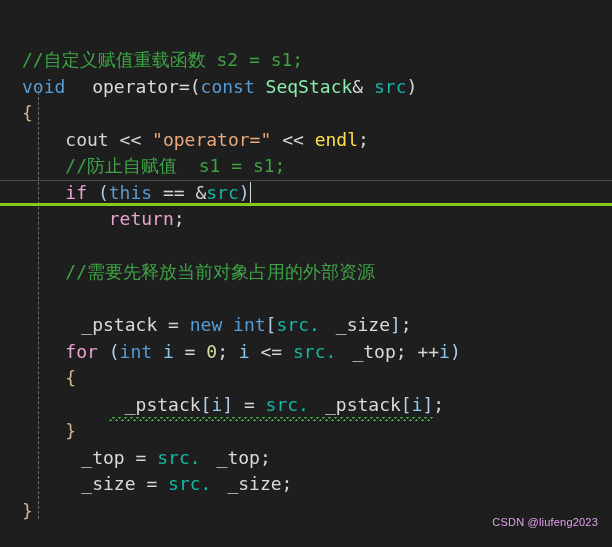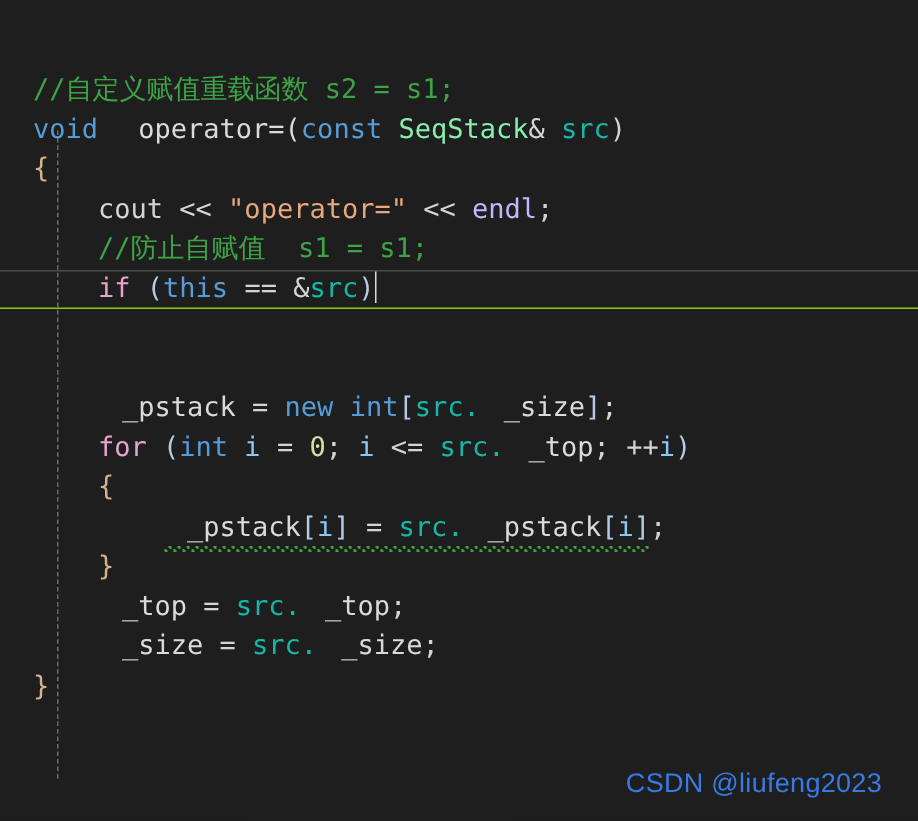--- a/index.html
+++ b/index.html
@@ -37,21 +37,21 @@
     line-height: 26.5px;
     white-space: pre;
     padding-left: 22px;
     box-sizing: border-box;
     color: #d4d4d4;
   }
 
   
   .line.current {
     border-top: 1px solid #4a4a4a;
-    border-bottom: 1px solid #84cc16;
+    border-bottom: 3px solid #84cc16;
     height: 26.5px;
     line-height: 24.5px;
   }
 
   
   .indent-guide {
     position: absolute;
     left: 38px;
     top: 87px;
     width: 0;
@@ -63,21 +63,21 @@
 
   
   .cmt   { color: #3ea345; }
   .kw    { color: #569cd6; }
   .ctl   { color: #e9a3d0; }
   .type  { color: #86efac; }
   .str   { color: #e8a87c; }
   .plain { color: #d4d4d4; }
   .dim   { color: #14b8a6; }
   .num   { color: #cfe0a0; }
-  .fn    { color: #c4b5fd; }
+  .fn    { color: #fde047; }
   .brace { color: #d3b38a; }
   .punct { color: #b4cbe8; }
   .ident { color: #dadada; padding-left: 16px; }
   .op    { color: #d4d4d4; }
   .ivar  { color: #8cc7f0; }
 
   
   .squiggle {
     position: relative;
     display: inline-block;
@@ -101,25 +101,25 @@
     display: inline-block;
     width: 1px;
     height: 21px;
     background: #d8d8d8;
     vertical-align: -4px;
     margin-left: 0px;
   }
 
   .watermark {
     position: absolute;
-    right: 24px;
+    right: 14px;
     bottom: 12px;
-    color: #3b82f6;
+    color: #f0abfc;
     font-family: "Liberation Sans", sans-serif;
-    font-size: 18px;
+    font-size: 11px;
     letter-spacing: 0.2px;
     opacity: 0.92;
   }
 </style>
 </head>
 <body>
 
 <div id="editor">
 
   <div class="indent-guide"></div>
@@ -131,23 +131,25 @@
     <div class="line"><span class="kw">void</span><span class="ident"> operator=(</span><span class="kw">const</span><span class="plain"> </span><span class="type">SeqStack</span><span class="plain">&amp; </span><span class="dim">src</span><span class="plain">)</span></div>
 
     <div class="line"><span class="brace">{</span></div>
 
     <div class="line"><span class="plain">    </span><span class="plain">cout</span><span class="op"> &lt;&lt; </span><span class="str">"operator="</span><span class="op"> &lt;&lt; </span><span class="fn">endl</span><span class="plain">;</span></div>
 
     <div class="line"><span class="cmt">    //防止自赋值  s1 = s1;</span></div>
 
     <div class="line current"><span class="plain">    </span><span class="ctl">if</span><span class="punct"> (</span><span class="kw">this</span><span class="op"> == &amp;</span><span class="dim">src</span><span class="punct">)</span><span class="caret"></span></div>
 
+    <div class="line"><span class="plain">        </span><span class="ctl">return</span><span class="plain">;</span></div>
 
     <div class="line"></div>
 
+    <div class="line"><span class="cmt">    //需要先释放当前对象占用的外部资源</span></div>
 
 
     <div class="line"></div>
 
     <div class="line"><span class="plain">    </span><span class="ident">_pstack</span><span class="op"> = </span><span class="kw">new</span><span class="plain"> </span><span class="kw">int</span><span class="punct">[</span><span class="dim">src.</span><span class="ident">_size</span><span class="punct">]</span><span class="plain">;</span></div>
 
     <div class="line"><span class="plain">    </span><span class="ctl">for</span><span class="punct"> (</span><span class="kw">int</span><span class="ivar"> i</span><span class="op"> = </span><span class="num">0</span><span class="plain">; </span><span class="ivar">i</span><span class="op"> &lt;= </span><span class="dim">src.</span><span class="ident">_top</span><span class="plain">; </span><span class="op">++</span><span class="ivar">i</span><span class="punct">)</span></div>
 
     <div class="line"><span class="brace">    {</span></div>
 

